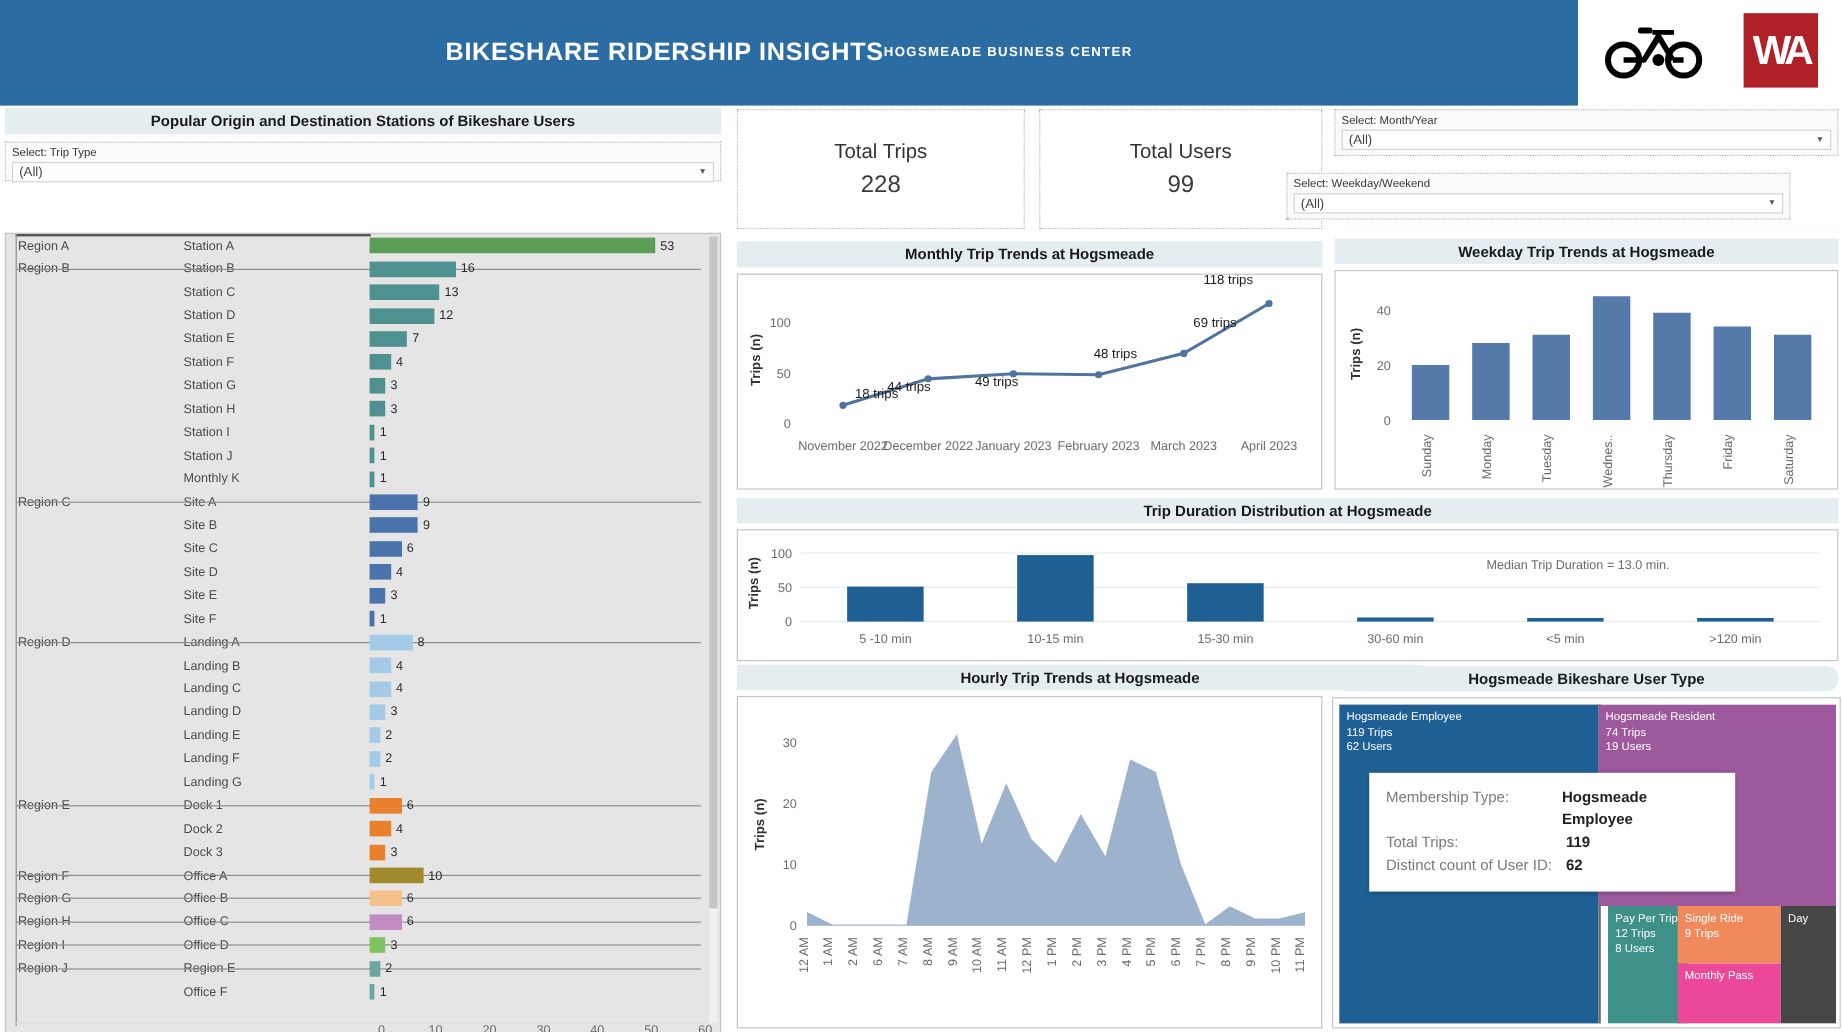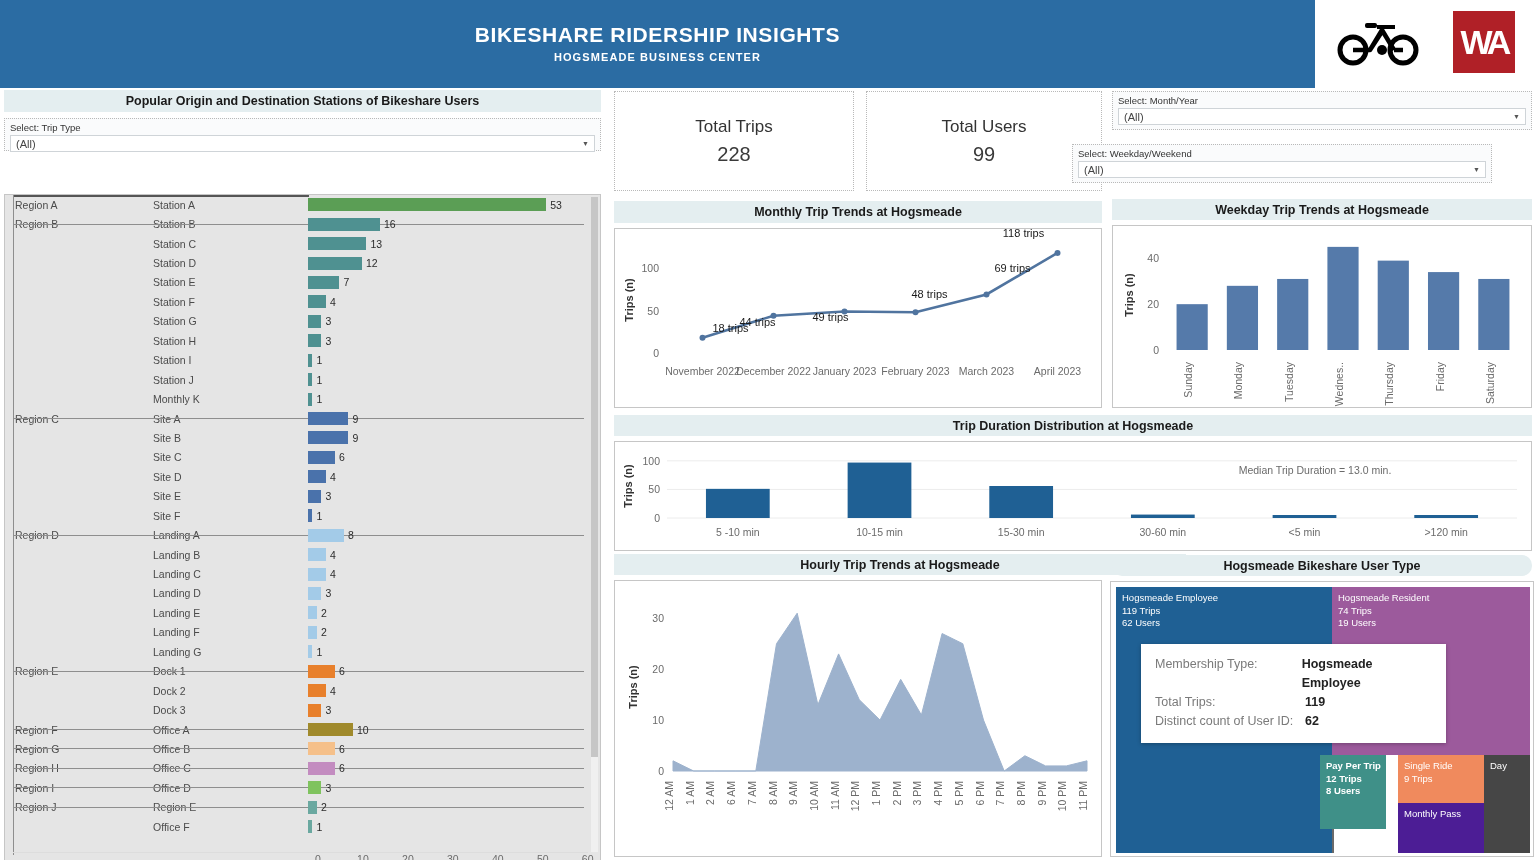--- a/index.html
+++ b/index.html
@@ -7,21 +7,21 @@
     width: 1536px; height: 860px;
     background: #ffffff;
     font-family: "Liberation Sans", sans-serif;
     overflow: hidden;
   }
   .dash { position: relative; width: 1536px; height: 860px; background:#fff; }
 
   
   .header {
     position:absolute; left:0; top:0; width:1315px; height:88px;
-    background:#2b6ca3; display:flex; flex-direction:column;
+    background:#2b6ca3; display:flex; flex-direction:row;
     align-items:center; justify-content:center;
   }
   .header-title {
     color:#ffffff; font-size:21px; font-weight:bold; letter-spacing:.6px;
     line-height:26px; text-align:center;
   }
   .header-sub {
     color:#ffffff; font-size:11px; font-weight:bold; letter-spacing:1.1px;
     line-height:18px; text-align:center;
   }
@@ -600,30 +600,30 @@
         <div class="tm-cell" style="left: 0px; top: 0px; width: 216px; height: 266px; background: rgb(31, 96, 148); outline: rgb(106, 106, 106) solid 2px;">
           <div class="tm-t">Hogsmeade Employee</div>
           <div class="tm-t">119 Trips</div>
           <div class="tm-t">62 Users</div>
         </div>
         <div class="tm-cell" style="left: 216px; top: 0px; width: 198px; height: 168px; background: rgb(156, 90, 156);">
           <div class="tm-t">Hogsmeade Resident</div>
           <div class="tm-t">74 Trips</div>
           <div class="tm-t">19 Users</div>
         </div>
-        <div class="tm-cell" style="left: 204px; top: 168px; width: 66px; height: 74px; background: rgb(63, 144, 136); font-weight: bold;">
+        <div class="tm-cell" style="left: 224px; top: 168px; width: 66px; height: 98px; background: rgb(63, 144, 136);">
           <div class="tm-t">Pay Per Trip</div>
           <div class="tm-t">12 Trips</div>
           <div class="tm-t">8 Users</div>
         </div>
         <div class="tm-cell" style="left: 282px; top: 168px; width: 86px; height: 48px; background: rgb(240, 138, 93);">
           <div class="tm-t">Single Ride</div>
           <div class="tm-t">9 Trips</div>
         </div>
-        <div class="tm-cell" style="left: 282px; top: 216px; width: 86px; height: 50px; background: #4c1d95;">
+        <div class="tm-cell" style="left: 282px; top: 216px; width: 86px; height: 50px; background: #ec4899;">
           <div class="tm-t">Monthly Pass</div>
         </div>
         <div class="tm-cell" style="left: 368px; top: 168px; width: 46px; height: 98px; background: rgb(70, 70, 70);">
           <div class="tm-t">Day</div>
         </div>
       </div>
     <div class="tooltip" style="left:30px; top:62px; width:305px;">
       <div class="ttrow">
         <span class="ttk" style="width:150px;">Membership Type:</span>
         <span class="ttv">Hogsmeade Employee</span>

